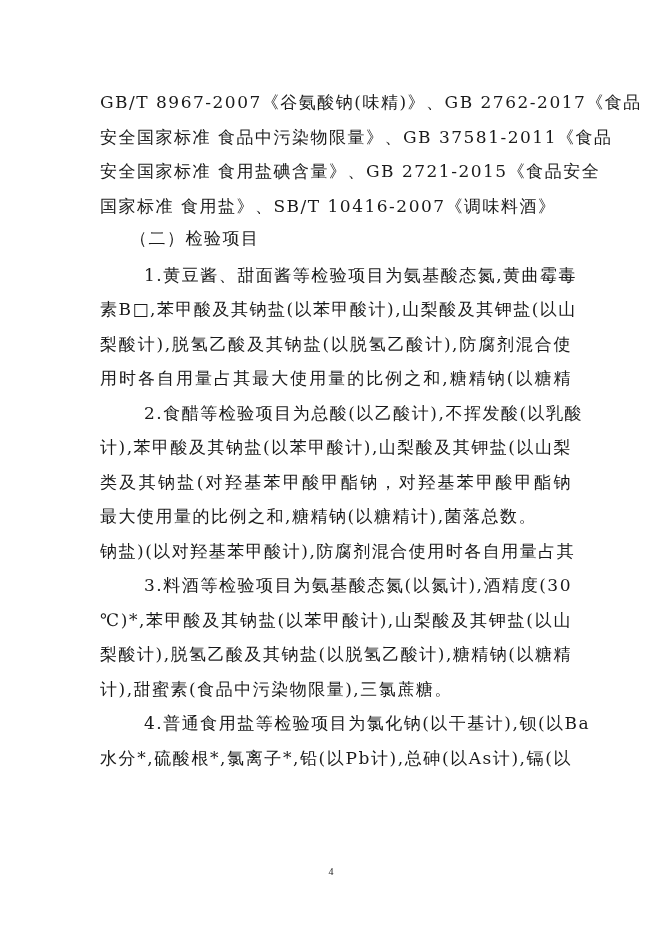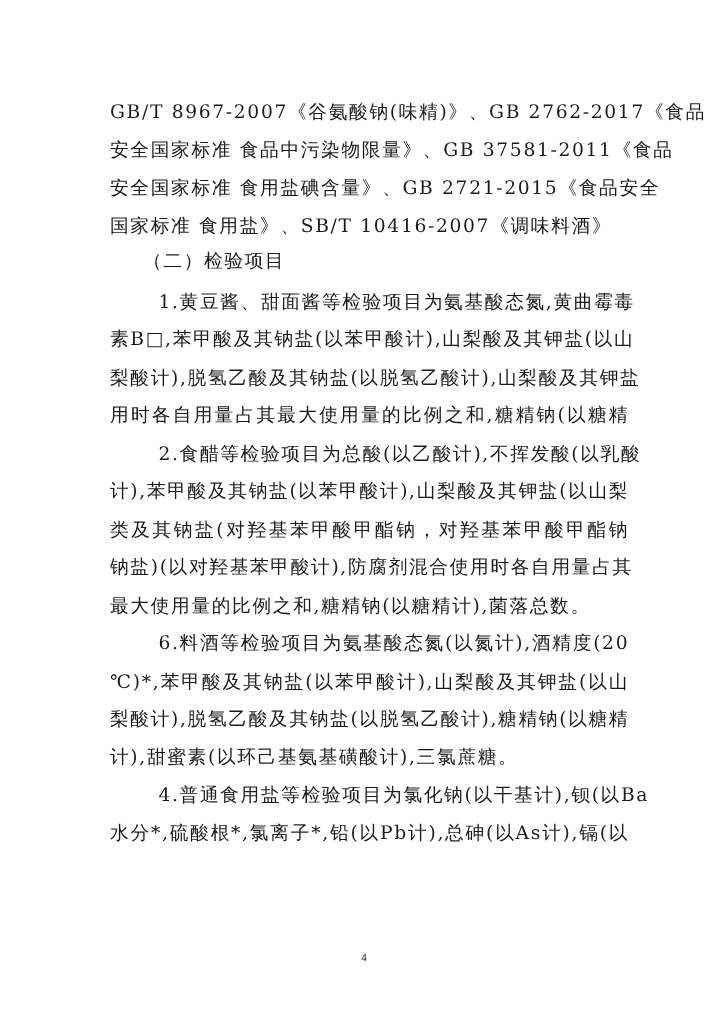--- a/index.html
+++ b/index.html
@@ -20,28 +20,28 @@
 
 <div class="page">
   <div class="content">
     <div class="line">GB/T 8967-2007《谷氨酸钠(味精)》、GB 2762-2017《食品</div>
     <div class="line">安全国家标准 食品中污染物限量》、GB 37581-2011《食品</div>
     <div class="line">安全国家标准 食用盐碘含量》、GB 2721-2015《食品安全</div>
     <div class="line last">国家标准 食用盐》、SB/T 10416-2007《调味料酒》</div>
     <div class="line heading-line">（二）检验项目</div>
     <div class="line indent">1.黄豆酱、甜面酱等检验项目为氨基酸态氮,黄曲霉毒</div>
     <div class="line">素B□,苯甲酸及其钠盐(以苯甲酸计),山梨酸及其钾盐(以山</div>
-    <div class="line">梨酸计),脱氢乙酸及其钠盐(以脱氢乙酸计),山梨酸及其钾盐</div>
+    <div class="line">梨酸计),脱氢乙酸及其钠盐(以脱氢乙酸计),防腐剂混合使</div>
     <div class="line">用时各自用量占其最大使用量的比例之和,糖精钠(以糖精</div>
     <div class="line indent">2.食醋等检验项目为总酸(以乙酸计),不挥发酸(以乳酸</div>
     <div class="line">计),苯甲酸及其钠盐(以苯甲酸计),山梨酸及其钾盐(以山梨</div>
     <div class="line">类及其钠盐(对羟基苯甲酸甲酯钠，对羟基苯甲酸甲酯钠</div>
+    <div class="line last">最大使用量的比例之和,糖精钠(以糖精计),菌落总数。</div>
     <div class="line">钠盐)(以对羟基苯甲酸计),防腐剂混合使用时各自用量占其</div>
-    <div class="line last">最大使用量的比例之和,糖精钠(以糖精计),菌落总数。</div>
-    <div class="line indent">6.料酒等检验项目为氨基酸态氮(以氮计),酒精度(20</div>
+    <div class="line indent">3.料酒等检验项目为氨基酸态氮(以氮计),酒精度(30</div>
     <div class="line">℃)*,苯甲酸及其钠盐(以苯甲酸计),山梨酸及其钾盐(以山</div>
     <div class="line">梨酸计),脱氢乙酸及其钠盐(以脱氢乙酸计),糖精钠(以糖精</div>
-    <div class="line last">计),甜蜜素(以环己基氨基磺酸计),三氯蔗糖。</div>
+    <div class="line last">计),甜蜜素(食品中污染物限量),三氯蔗糖。</div>
     <div class="line indent">4.普通食用盐等检验项目为氯化钠(以干基计),钡(以Ba</div>
     <div class="line">水分*,硫酸根*,氯离子*,铅(以Pb计),总砷(以As计),镉(以</div>
   </div>
   <div class="page-number">4</div>
 </div>
 
 </body></html>

